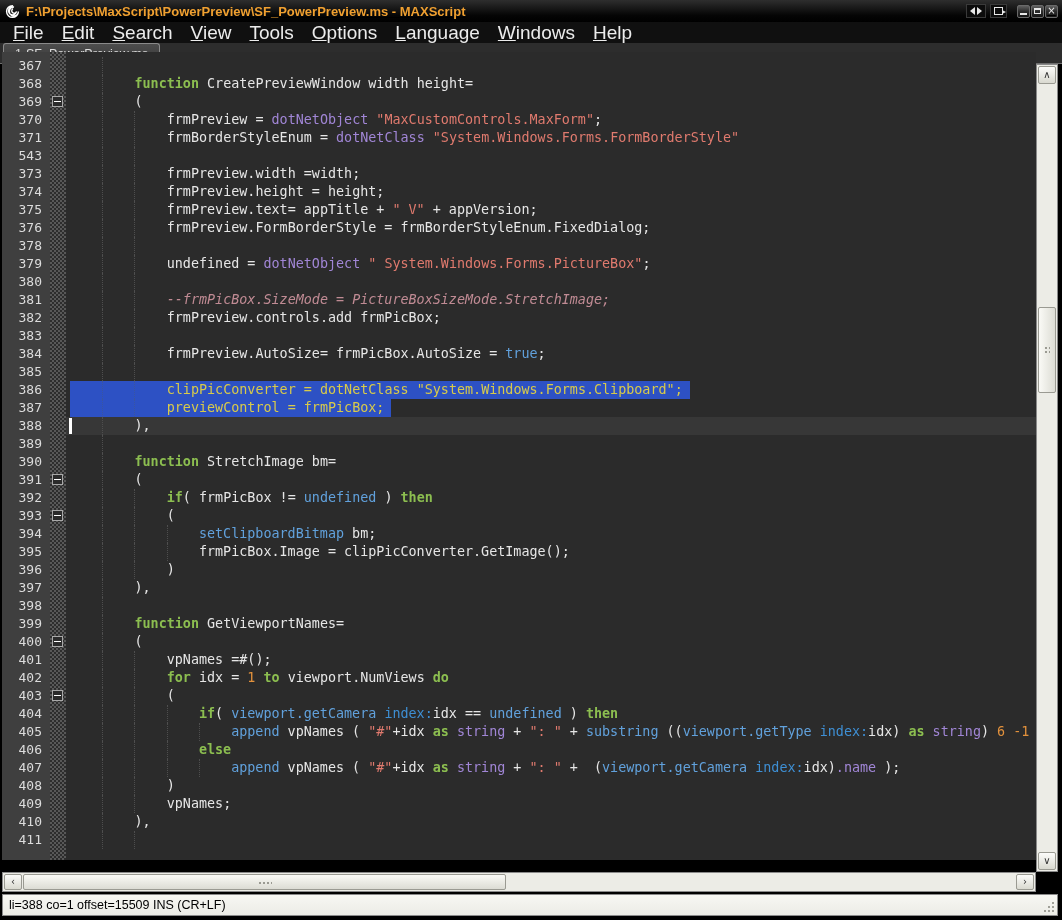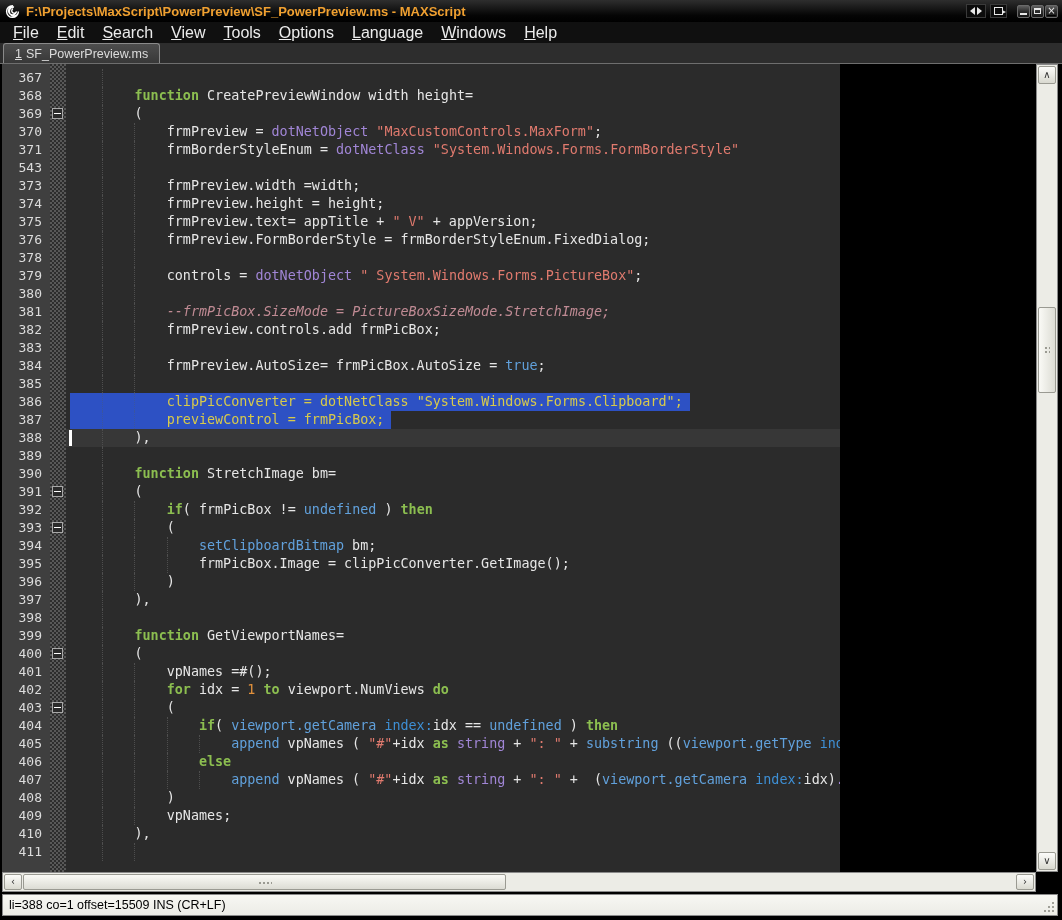--- a/index.html
+++ b/index.html
@@ -35,37 +35,37 @@
     color:#e8e8e8;display:flex;align-items:center;justify-content:center;
     font-size:10px;line-height:10px;font-family:"DejaVu Sans",sans-serif;
   }
   .glyph-min{width:7px;height:2px;background:#e8e8e8;margin-top:5px}
   .glyph-max{width:7px;height:6px;border:1px solid #e8e8e8;border-top-width:2px;box-sizing:border-box}
   
   .menubar{
     position:absolute;left:0;top:22px;width:1062px;height:21px;background:#101010;
     display:flex;align-items:center;padding-left:4px;box-sizing:border-box;
   }
-  .menu-item{color:#ececec;font-size:16px;padding:2px 9px;white-space:pre;cursor:default}
+  .menu-item{color:#ececec;font-size:19px;padding:2px 9px;white-space:pre;cursor:default}
   .menu-item u{text-decoration:underline}
   
   .tabbar{
     position:absolute;left:0;top:43px;width:1062px;height:20px;background:#2d2d2d;
     border-bottom:1px solid #6e6e6e;box-sizing:content-box;
   }
   .tab{
     position:absolute;left:3px;bottom:0;height:19px;
     background:linear-gradient(#4d4d4d,#383838);
     border:1px solid #8a8a8a;border-bottom:none;border-radius:3px 3px 0 0;
     color:#dcdcdc;font-size:12.5px;display:flex;align-items:center;padding:0 11px;white-space:pre;
   }
   .tab u{text-decoration:underline;margin-right:4px}
   
   .editor{
-    position:absolute;left:2px;top:64px;width:838px;height:808px;
+    position:absolute;left:2px;top:52px;width:1034px;height:808px;
     background:var(--editor-bg,#2B2B2B);overflow:hidden;
   }
   .gutter-bg{position:absolute;left:0;top:0;bottom:0;width:48px;background:var(--gutter-bg,#3F3F3F)}
   .foldstrip-bg{
     position:absolute;left:48px;top:0;bottom:0;width:16px;
     background-image:repeating-conic-gradient(#585858 0% 25%, #2d2d2d 0% 50%);
     background-size:4px 4px;
   }
   .rows{position:absolute;left:0;top:5px;right:0}
   .row{display:flex;height:18px;line-height:18px;font-family:"DejaVu Sans Mono",monospace;font-size:13.4px}
@@ -236,21 +236,21 @@
         <div class="line"><span class="ind first"></span><span class="ind"></span><span class="ind"></span><span class="tok d">frmPreview.FormBorderStyle = frmBorderStyleEnum.FixedDialog;</span></div>
       </div>
       <div class="row">
         <div class="num">378</div>
         <div class="fold"></div>
         <div class="line"><span class="ind first"></span><span class="ind"></span><span class="ind"></span></div>
       </div>
       <div class="row">
         <div class="num">379</div>
         <div class="fold"></div>
-        <div class="line"><span class="ind first"></span><span class="ind"></span><span class="ind"></span><span class="tok d">controls = </span><span class="tok t">dotNetObject</span><span class="tok d"> </span><span class="tok s">" System.Windows.Forms.PictureBox"</span><span class="tok d">;</span></div>
+        <div class="line"><span class="ind first"></span><span class="ind"></span><span class="ind"></span><span class="tok d">undefined = </span><span class="tok t">dotNetObject</span><span class="tok d"> </span><span class="tok s">" System.Windows.Forms.PictureBox"</span><span class="tok d">;</span></div>
       </div>
       <div class="row">
         <div class="num">380</div>
         <div class="fold"></div>
         <div class="line"><span class="ind first"></span><span class="ind"></span><span class="ind"></span></div>
       </div>
       <div class="row">
         <div class="num">381</div>
         <div class="fold"></div>
         <div class="line"><span class="ind first"></span><span class="ind"></span><span class="ind"></span><span class="tok c">--frmPicBox.SizeMode = PictureBoxSizeMode.StretchImage;</span></div>

